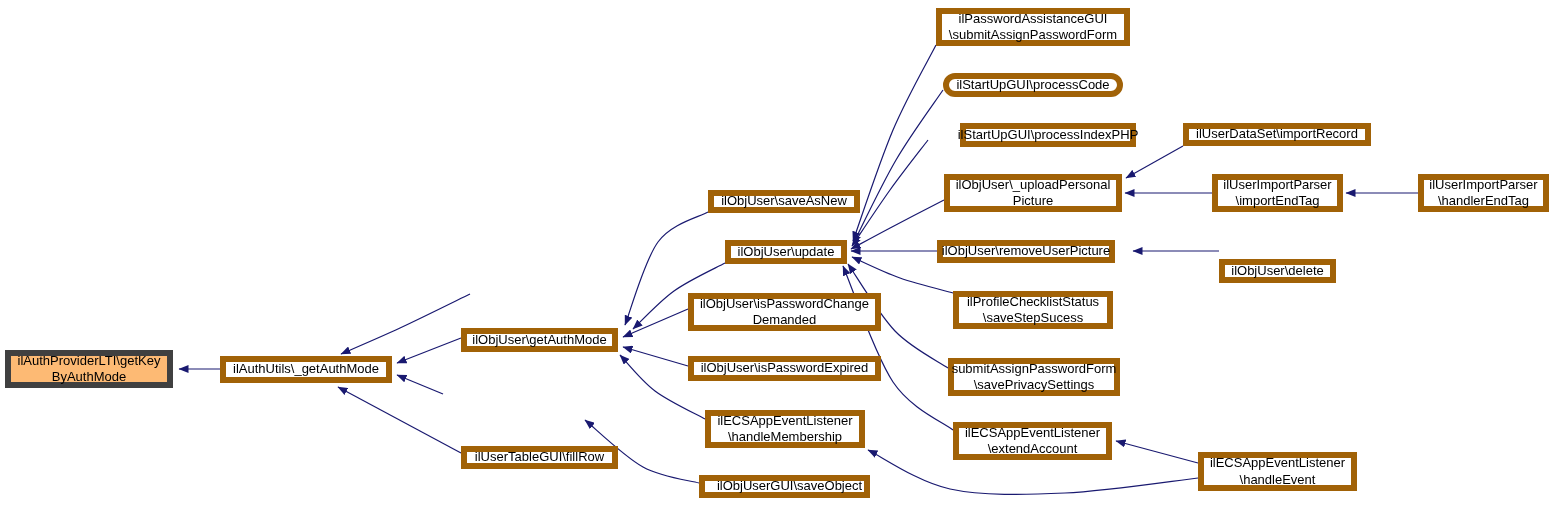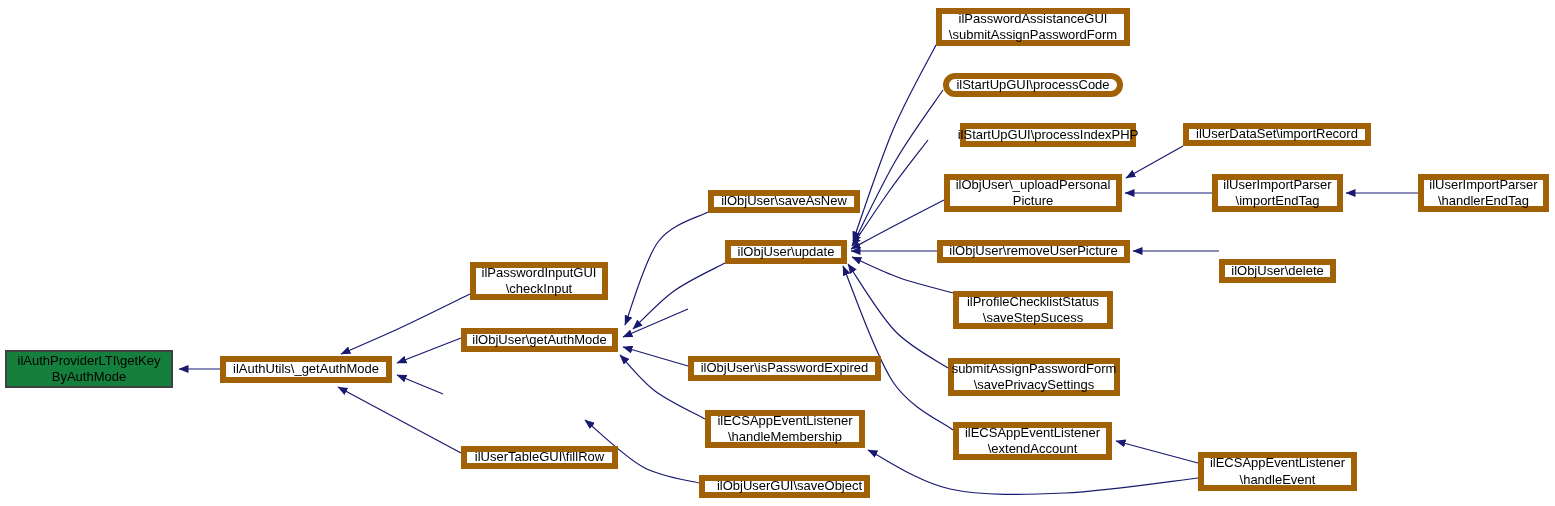--- a/index.html
+++ b/index.html
@@ -33,22 +33,22 @@
     border: 6px solid #a16207;
     color: #000000;
     font-size: 13px;
     line-height: 1.25;
     text-align: center;
     white-space: nowrap;
     padding: 1px 4px;
     cursor: pointer;
   }
   .node.highlight {
-    background: #15803d;
-    border: 2px solid #404040;
+    background: #fdba74;
+    border: 6px solid #404040;
     cursor: default;
   }
 </style>
 </head>
 <body>
 
 <div id="diagram" style="width: 1555px; height: 506px; background: rgb(255, 255, 255);">
     <svg id="edge-layer" width="1555" height="506" viewBox="0 0 1555 506">
       <defs>
         <marker id="arrowhead" markerWidth="11" markerHeight="8" refX="9.5" refY="4" orient="auto" markerUnits="userSpaceOnUse">
@@ -81,35 +81,35 @@
       <path class="edge" d="M1418,193 L1346,193" stroke="#191970" marker-end="url(#arrowhead)"></path>
       <path class="edge" d="M1219,251 L1133,251" stroke="#191970" marker-end="url(#arrowhead)"></path>
     </svg>
     <div class="node highlight" style="left: 5px; top: 350px; width: 168px; height: 38px;">
       <span>ilAuthProviderLTI\getKey</span>
       <span>ByAuthMode</span>
     </div>
     <div class="node" style="left: 220px; top: 356px; width: 172px; height: 27px;">
       <span>ilAuthUtils\_getAuthMode</span>
     </div>
-    <div class="node" style="left: 470px; top: 262px; width: 138px; height: 38px;">
-      <span>ilPasswordInputGUI</span>
-      <span>\checkInput</span>
-    </div>
     <div class="node" style="left: 461px; top: 328px; width: 157px; height: 24px;">
       <span>ilObjUser\getAuthMode</span>
     </div>
     <div class="node" style="left: 461px; top: 446px; width: 157px; height: 23px;">
       <span>ilUserTableGUI\fillRow</span>
     </div>
     <div class="node" style="left: 708px; top: 190px; width: 152px; height: 23px;">
       <span>ilObjUser\saveAsNew</span>
     </div>
     <div class="node" style="left: 725px; top: 240px; width: 122px; height: 24px;">
       <span>ilObjUser\update</span>
+    </div>
+    <div class="node" style="left: 688px; top: 293px; width: 193px; height: 38px;">
+      <span>ilObjUser\isPasswordChange</span>
+      <span>Demanded</span>
     </div>
     <div class="node" style="left: 688px; top: 356px; width: 193px; height: 25px;">
       <span>ilObjUser\isPasswordExpired</span>
     </div>
     <div class="node" style="left: 705px; top: 410px; width: 160px; height: 38px;">
       <span>ilECSAppEventListener</span>
       <span>\handleMembership</span>
     </div>
     <div class="node" style="left: 699px; top: 475px; width: 171px; height: 23px; padding-left: 14px;">
       <span>ilObjUserGUI\saveObject</span>
@@ -121,21 +121,21 @@
     <div class="node" style="left: 943px; top: 73px; width: 180px; height: 24px; border-radius: 12px;">
       <span>ilStartUpGUI\processCode</span>
     </div>
     <div class="node" style="left: 960px; top: 123px; width: 176px; height: 24px;">
       <span>ilStartUpGUI\processIndexPHP</span>
     </div>
     <div class="node" style="left: 944px; top: 174px; width: 178px; height: 38px;">
       <span>ilObjUser\_uploadPersonal</span>
       <span>Picture</span>
     </div>
-    <div class="node" style="left: 937px; top: 240px; width: 193px; height: 23px;">
+    <div class="node" style="left: 937px; top: 240px; width: 178px; height: 23px;">
       <span>ilObjUser\removeUserPicture</span>
     </div>
     <div class="node" style="left: 953px; top: 291px; width: 160px; height: 38px;">
       <span>ilProfileChecklistStatus</span>
       <span>\saveStepSucess</span>
     </div>
     <div class="node" style="left: 948px; top: 358px; width: 172px; height: 38px;">
       <span>submitAssignPasswordForm</span>
       <span>\savePrivacySettings</span>
     </div>

